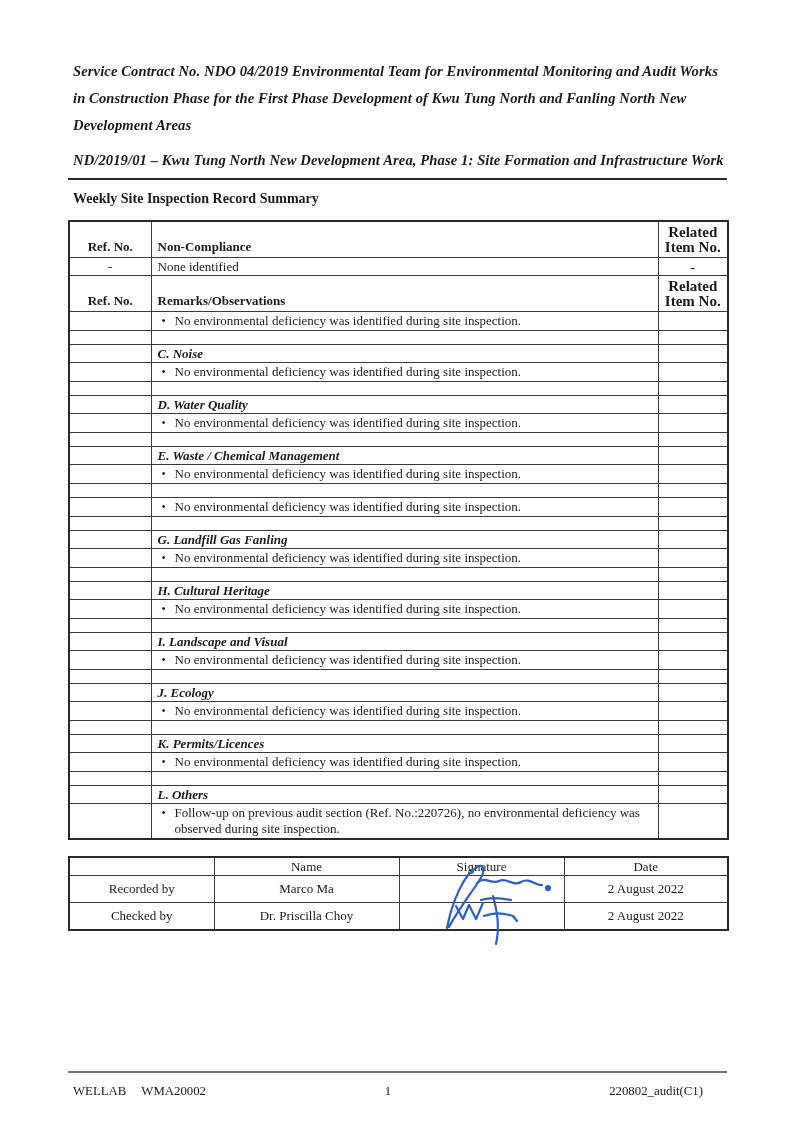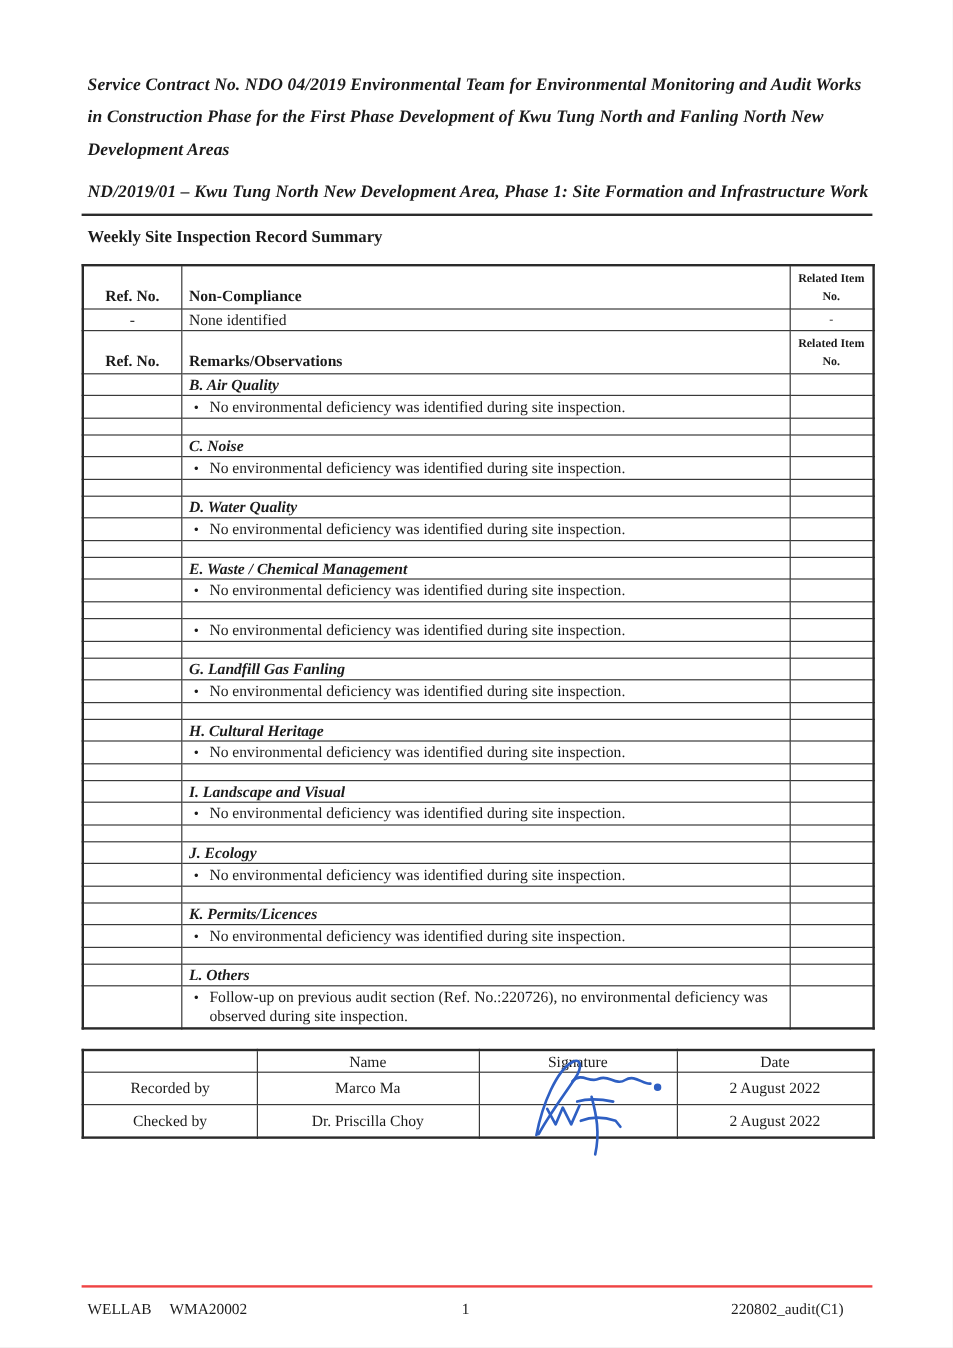--- a/index.html
+++ b/index.html
@@ -37,39 +37,39 @@
   .info-table{margin-top:21px;}
   .info-table td{height:17px;font-size:13.4px;}
   .info-table .lbl{padding-left:5px;}
   .info-table .val{padding-left:5px;}
 
   .main-table{margin-top:13px;}
   .main-table td{height:17px;}
   .main-table tr.hdr td{height:33px;vertical-align:bottom;font-weight:bold;padding-bottom:2px;}
   .main-table tr.sp td{height:13px;}
   .c1{text-align:center;}
-  .c3{text-align:center;font-size:10px;}
+  .c3{text-align:center;font-size:15px;}
   tr.hdr .c1{text-align:center;}
   tr.hdr .c2{text-align:left;padding-left:6px;}
   tr.hdr .c3{text-align:center;line-height:15px;}
   .stitle{font-weight:bold;font-style:italic;padding-left:6px;}
   .none-txt{padding-left:6px;}
   .blt{display:flex;align-items:flex-start;padding:1px 0 1px 6px;}
   .blt .dot{flex:0 0 auto;width:13px;font-size:12px;line-height:16px;}
   .blt .btxt{flex:1 1 auto;line-height:16px;}
 
   .sig-wrap{position:relative;margin-top:16px;}
   .sig-table td{text-align:center;}
   .sig-table tr.shdr td{height:17px;}
   .sig-table tr.srow td{height:26px;}
   .sig-ink{position:absolute;left:322px;top:0;width:200px;height:100px;overflow:visible;pointer-events:none;}
 
   .footer{
     position:absolute;left:68px;top:1071px;width:659px;
-    border-top:2px solid #ef4444;
+    border-top:2px solid #737373;
     padding-top:11px;
     display:flex;
     font-size:12.8px;
   }
   .footer .fl{flex:1;text-align:left;padding-left:5px;}
   .footer .fc{flex:1;text-align:center;}
   .footer .fr{flex:1;text-align:right;padding-right:24px;}
   .footer .brand{margin-right:15px;}
 </style>
 </head>
@@ -99,25 +99,20 @@
           </tr>
           <tr>
             <td class="c1">-</td>
             <td class="c2 none-txt">None identified</td>
             <td class="c3">-</td>
           </tr>
           <tr class="hdr">
             <td class="c1">Ref. No.</td>
             <td class="c2">Remarks/Observations</td>
             <td class="c3">Related Item No.</td>
-          </tr>
-          <tr>
-            <td class="c1"></td>
-            <td class="c2 stitle">B. Air Quality</td>
-            <td class="c3"></td>
           </tr>
           <tr>
             <td class="c1"></td>
             <td class="c2">
               <div class="blt">
                 <span class="dot">•</span>
                 <span class="btxt">No environmental deficiency was identified during site inspection.</span>
               </div>
             </td>
             <td class="c3"></td>

